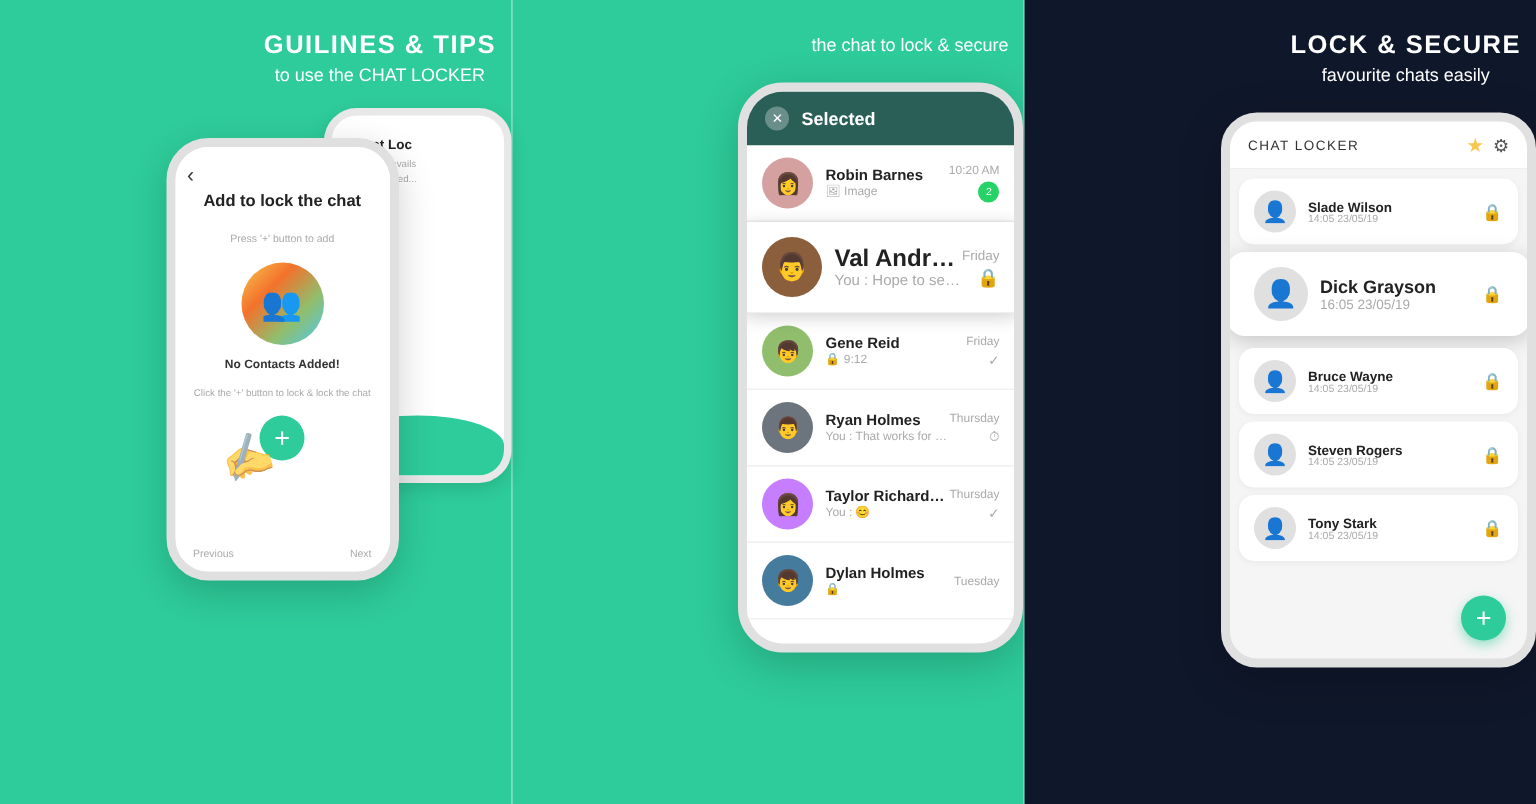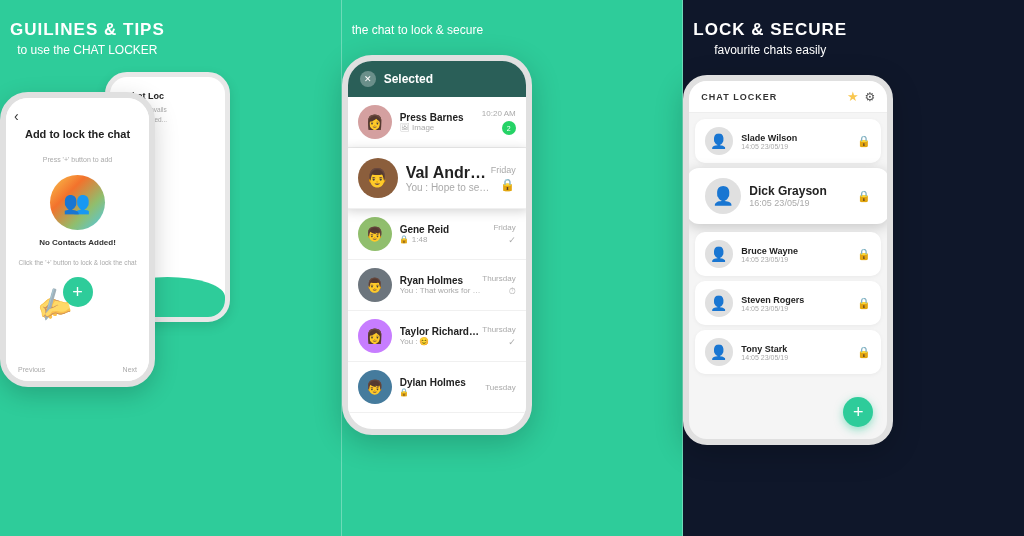--- a/index.html
+++ b/index.html
@@ -10,22 +10,23 @@
       font-family: 'Helvetica Neue', Arial, sans-serif;
       display: flex;
       background: #fff;
     }
 
     
     .section {
       flex: 1;
       display: flex;
       flex-direction: column;
-      align-items: flex-start;
+      align-items: flex-end;
       position: relative;
+      padding-left: 40px;
     }
 
     .section-1 { background: #2ECC9A; }
     .section-2 { background: #2ECC9A; border-left: 1px solid rgba(255,255,255,0.3); border-right: 1px solid rgba(255,255,255,0.3); }
     .section-3 { background: #0f172a; }
 
     
     .section-header {
       text-align: center;
       padding: 20px 10px 10px;
@@ -304,21 +305,21 @@
     .s3-topbar {
       background: #fff;
       padding: 8px 12px;
       display: flex;
       align-items: center;
       justify-content: space-between;
       border-bottom: 1px solid #eee;
     }
     .s3-app-title {
       font-size: 9px;
-      font-weight: 700;
+      font-weight: 400;
       color: #333;
       letter-spacing: 1px;
     }
     .s3-icons {
       display: flex;
       gap: 6px;
       align-items: center;
     }
     .s3-star { color: #f9c74f; font-size: 13px; }
     .s3-gear { color: #555; font-size: 12px; }
@@ -449,21 +450,21 @@
         <span>✕</span>
       </div>
       <span class="s2-selected-label">Selected</span>
     </div>
 
     <div class="chat-list">
 
       <div class="chat-item">
         <div class="chat-avatar avatar-robin">👩</div>
         <div class="chat-info">
-          <div class="chat-name">Press Barnes</div>
+          <div class="chat-name">Robin Barnes</div>
           <div class="chat-preview">🖼 Image</div>
         </div>
         <div class="chat-meta">
           <span class="chat-time">10:20 AM</span>
           <div class="chat-badge">2</div>
         </div>
       </div>
 
       <div class="chat-item highlighted">
         <div class="chat-avatar avatar-val" style="width:40px;height:40px;font-size:18px;">👨</div>
@@ -474,21 +475,21 @@
         <div class="chat-meta">
           <span class="chat-time">Friday</span>
           <span class="lock-icon-teal">🔒</span>
         </div>
       </div>
 
       <div class="chat-item">
         <div class="chat-avatar avatar-gene">👦</div>
         <div class="chat-info">
           <div class="chat-name">Gene Reid</div>
-          <div class="chat-preview">🔒 1:48</div>
+          <div class="chat-preview">🔒 9:12</div>
         </div>
         <div class="chat-meta">
           <span class="chat-time">Friday</span>
           <span class="tick-icon">✓</span>
         </div>
       </div>
 
       <div class="chat-item">
         <div class="chat-avatar avatar-ryan">👨</div>
         <div class="chat-info">

